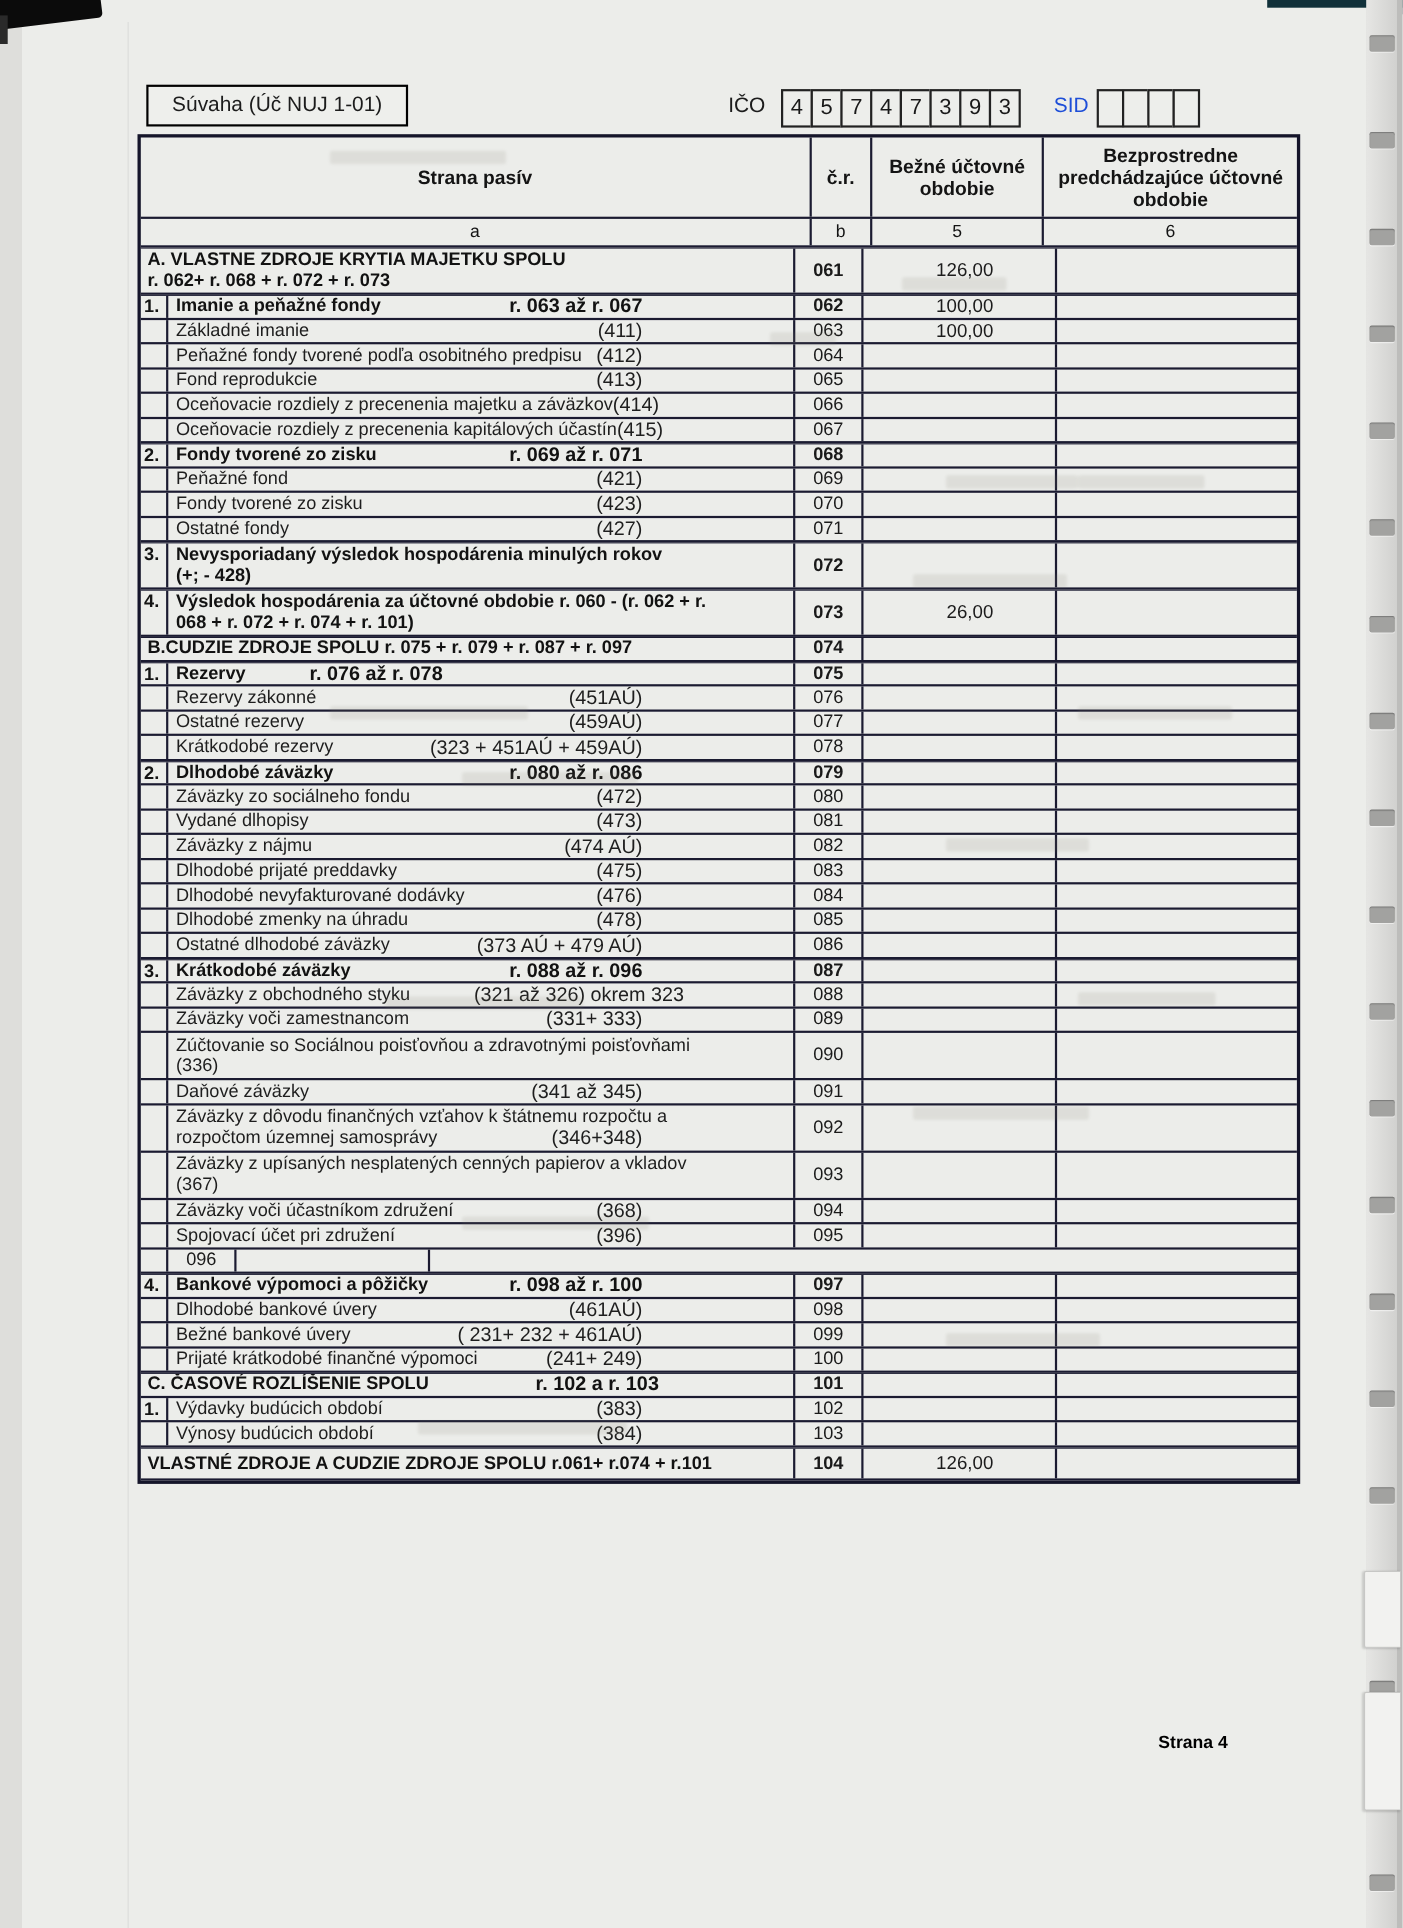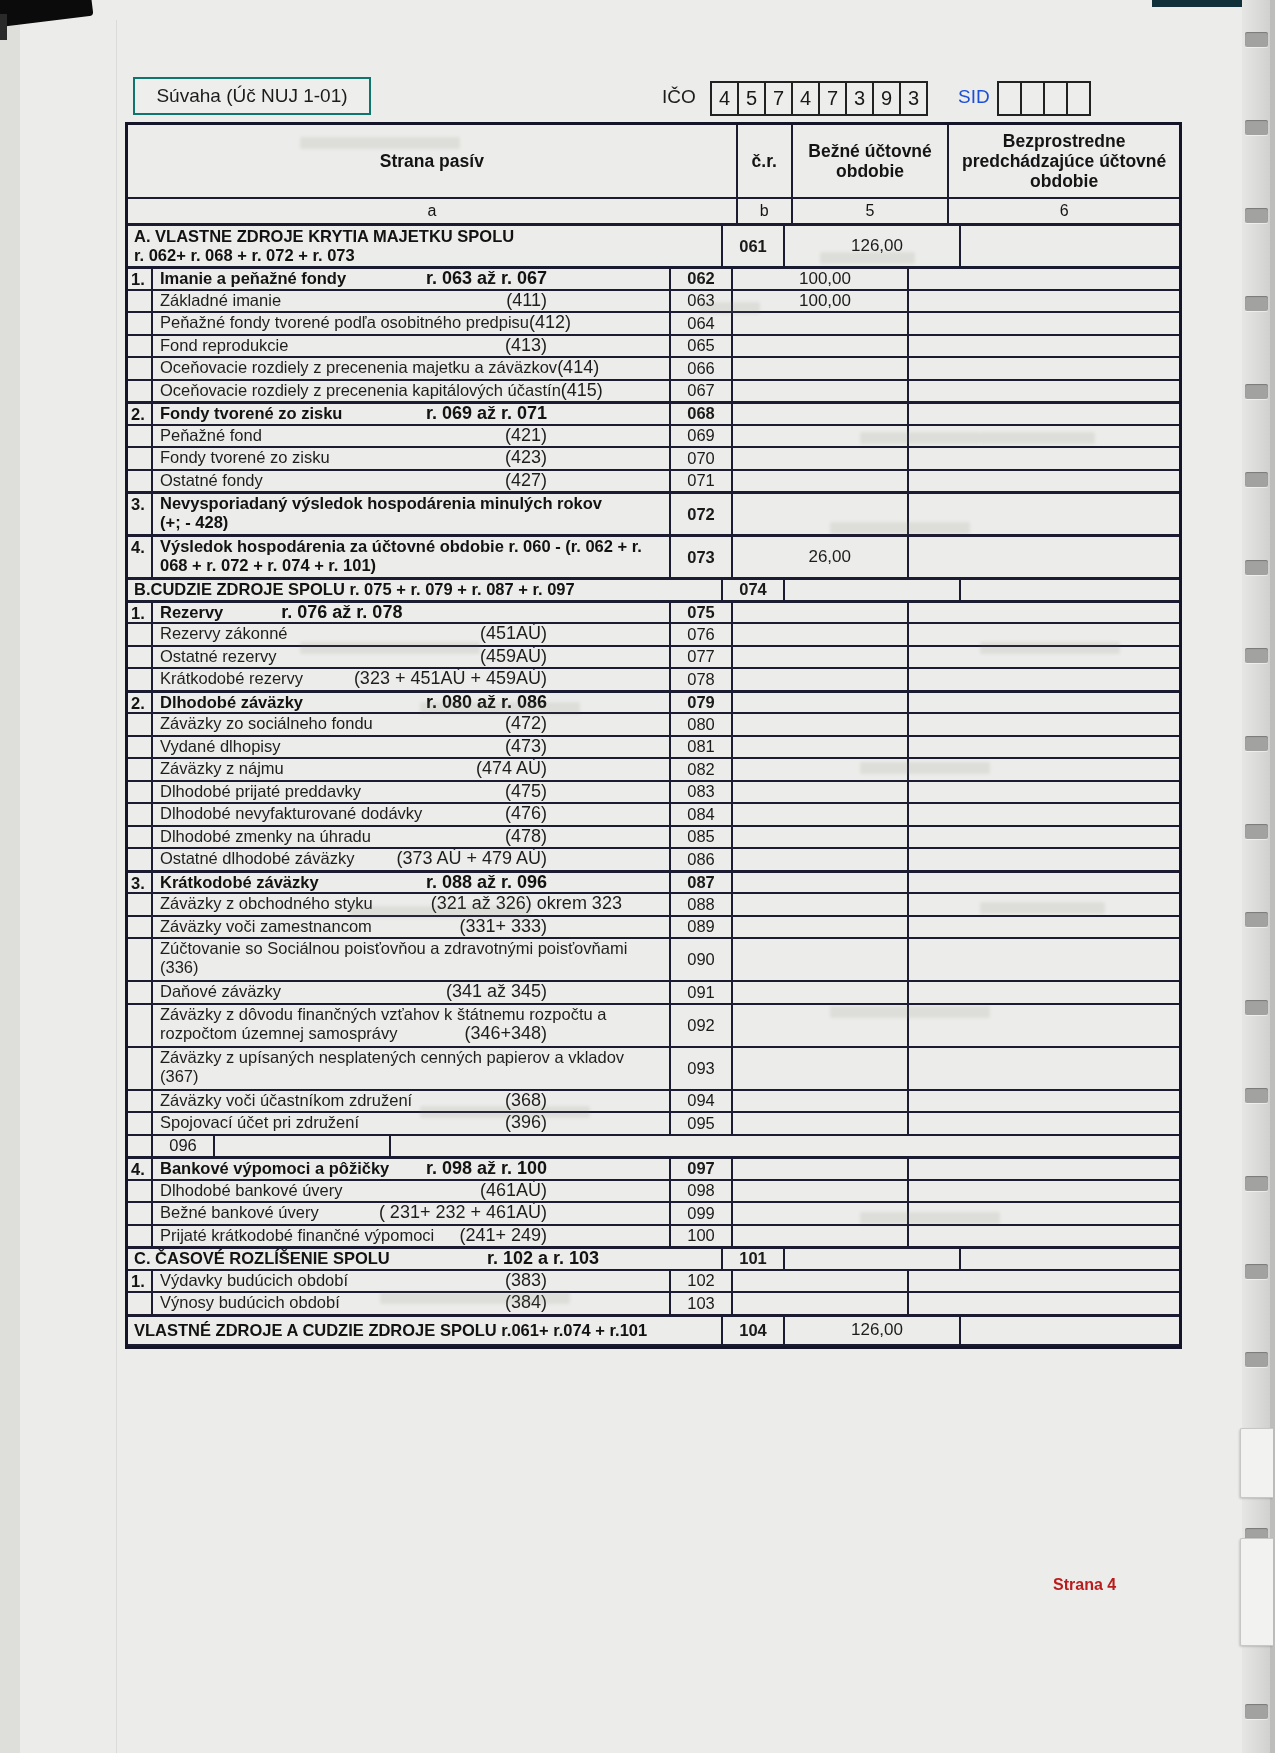--- a/index.html
+++ b/index.html
@@ -17,21 +17,21 @@
   .corner-mark{position:absolute;left:-12px;top:-8px;width:104px;height:30px;background:#0b0b0b;transform:rotate(-7deg);border-radius:4px;}
   .corner-mark2{position:absolute;left:0px;top:14px;width:7px;height:26px;background:#2a2a2a;}
   .topright-strip{position:absolute;left:1152px;top:0;width:123px;height:7px;background:#11313a;}
   .topright-strip2{position:absolute;left:1248px;top:0;width:27px;height:13px;background:#16363e;}
   .page-right-edge{position:absolute;left:1242px;top:0;width:33px;height:1753px;
     background:linear-gradient(to right,#e6e6e4,#cdcdcb);}
   .edge-sliver{position:absolute;left:1270px;top:0;width:5px;height:1753px;background:#bdbdbb;}
 
   .title-box{
     position:absolute;left:133px;top:77px;width:238px;height:38px;
-    border:2px solid #0f766e;box-sizing:border-box;
+    border:2px solid #000000;box-sizing:border-box;
     display:flex;align-items:center;justify-content:center;
     font-size:19px;color:#1c1c1c;background:#eeefec;
   }
   .ico-label{position:absolute;left:662px;top:86px;font-size:19px;color:#1c1c1c;}
   .sid-label{position:absolute;left:958px;top:86px;font-size:19px;color:#1d4ed8;}
   .digit-boxes{position:absolute;top:81px;display:flex;}
   .ico-boxes{left:710px;}
   .sid-boxes{left:997px;}
   .dbox{
     width:29px;height:35px;border:2px solid #222;box-sizing:border-box;margin-right:-2px;
@@ -58,21 +58,21 @@
   .c-v5-h{width:176px;}
   .c-v6-h{width:258px;padding:0 4px;}
   .th-sub .th{font-weight:400;font-size:16px;}
 
   .tr{height:22.5px;}
   .tr.h2{height:43px;}
   .tr.last{height:30px;}
   .tr.major{border-top:1px solid #1b1b31;}
   .c-num{width:25px;display:flex;align-items:flex-start;justify-content:flex-start;
          padding:1px 0 0 3px;font-weight:700;font-size:16.5px;color:#141414;}
-  .c-label{width:518px;display:flex;flex-direction:column;padding:0 4px 0 7px;}
+  .c-label{width:570px;display:flex;flex-direction:column;justify-content:center;padding:0 19px 0 7px;}
   .c-label-full{width:595px;display:flex;flex-direction:column;justify-content:center;padding:0 4px 0 6px;}
   .ln{display:flex;align-items:center;line-height:19px;white-space:nowrap;}
   .t{font-size:16.5px;color:#1e1e1e;}
   .acct{font-size:18px;color:#1e1e1e;margin-left:auto;margin-right:118px;}
   .ln.am .acct{margin-left:58px;margin-right:auto;}
   .bold .t,.bold .acct{font-weight:700;color:#121212;}
   .c-cr{width:62px;display:flex;align-items:center;justify-content:center;
         font-size:16.5px;color:#1a1a1a;}
   .bold .c-cr{font-weight:700;}
   .c-v5{width:176px;display:flex;align-items:center;justify-content:flex-end;
@@ -84,21 +84,21 @@
 
   
   .binding-edge{position:absolute;left:1240px;top:0;width:35px;height:1753px;}
   .hole{position:absolute;left:5px;width:23px;height:15px;background:#a2a2a0;border-radius:2px;
         box-shadow:0 1px 0 rgba(255,255,255,0.5), inset 0 1px 1px rgba(0,0,0,0.25);}
   .bigtab{position:absolute;left:0;width:33px;background:#f2f2f0;border:1px solid #c7c7c5;
           border-right:none;box-sizing:border-box;border-radius:2px 0 0 2px;
           box-shadow:-1px 1px 2px rgba(0,0,0,0.15);}
 
   .footer-page{
-    position:absolute;left:1053px;top:1576px;font-size:16px;font-weight:700;color:#b91c1c;
+    position:absolute;left:1053px;top:1576px;font-size:16px;font-weight:700;color:#000000;
   }
 </style>
 </head>
 <body>
 
 <div class="sheet">
   <div class="left-edge-line"></div>
 </div>
 
 <div class="corner-mark"></div>

